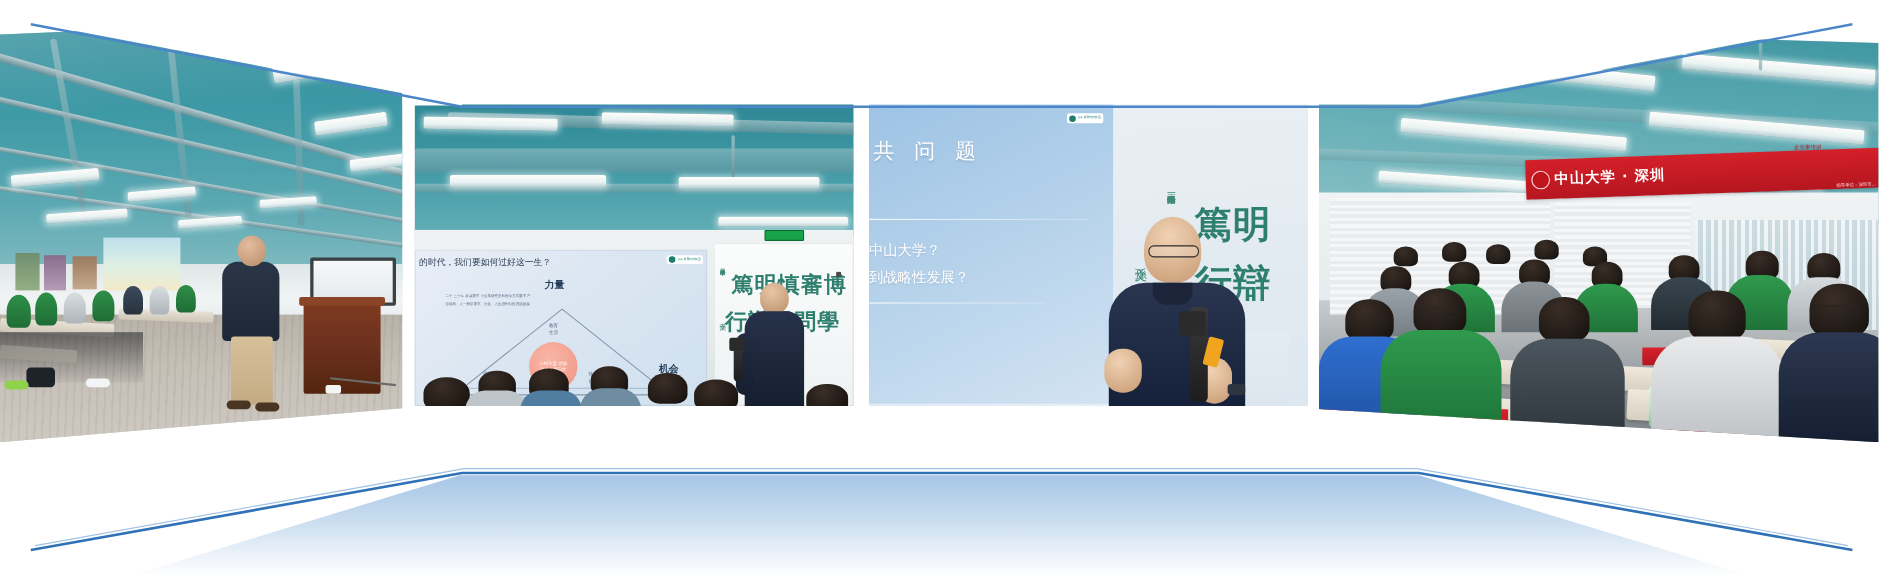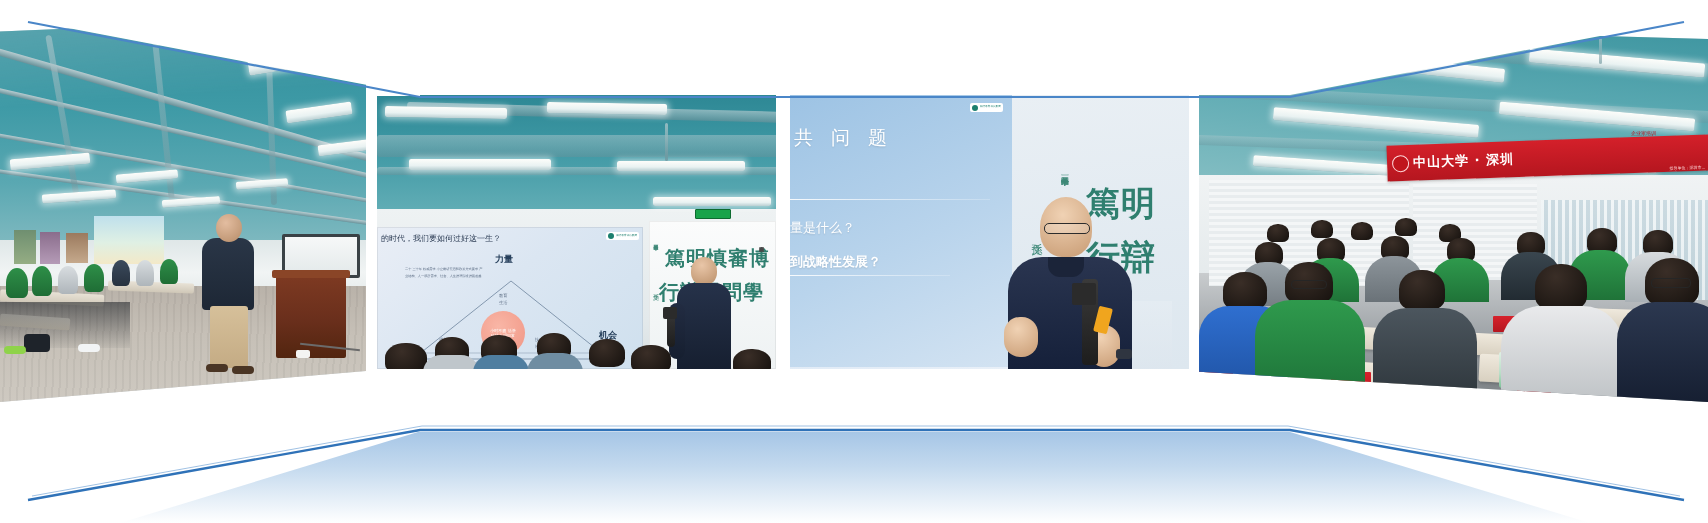--- a/index.html
+++ b/index.html
@@ -446,22 +446,22 @@
       <div class="p3-slide"></div>
       <div class="p3-screen" style="left:0px;top:2px;width:222px;height:272px;"></div>
 
       <div class="logo-chip" style="left:180px;top:10px;height:9px;">
         <span class="logo-dot"></span>
         <span class="logo-txt">知行教育科技集团</span>
       </div>
 
       <div class="p3-text" style="left:4px;top:32px;font-size:19px;letter-spacing:6px;">共 问 题</div>
       <div class="p3-line" style="left:0px;top:106px;width:200px;"></div>
-      <div class="p3-text" style="left:0px;top:126px;font-size:13px;">量是什么？</div>
-      <div class="p3-text" style="left:0px;top:160px;font-size:13px;font-weight:bold;">到战略性发展？</div>
+      <div class="p3-text" style="left:0px;top:126px;font-size:13px;">中山大学？</div>
+      <div class="p3-text" style="left:0px;top:150px;font-size:13px;">到战略性发展？</div>
       <div class="p3-line" style="left:0px;top:182px;width:160px;"></div>
 
       <div class="p3-wall" style="left:222px;top:0px;width:177px;height:276px;"></div>
       <div class="calli" style="left:296px;top:88px;font-size:34px;">篤明</div>
       <div class="calli" style="left:296px;top:142px;font-size:34px;">行辯</div>
       <div class="calli-sm" style="left:268px;top:78px;font-size:8px;height:124px;">中華民國十三年十一月</div>
       <div class="calli-sm" style="left:238px;top:142px;font-size:11px;height:38px;">孫文</div>
       <div style="position:absolute;left:252px;top:208px;width:130px;height:68px;background:linear-gradient(#e6edf3,#dde6ee);opacity:.7;"></div>
 
       <div style="position:absolute;left:250px;top:104px;width:52px;height:60px;background:radial-gradient(circle at 44% 30%,#f0d2b4,#c79a72);border-radius:50% 50% 42% 42%;"></div>

